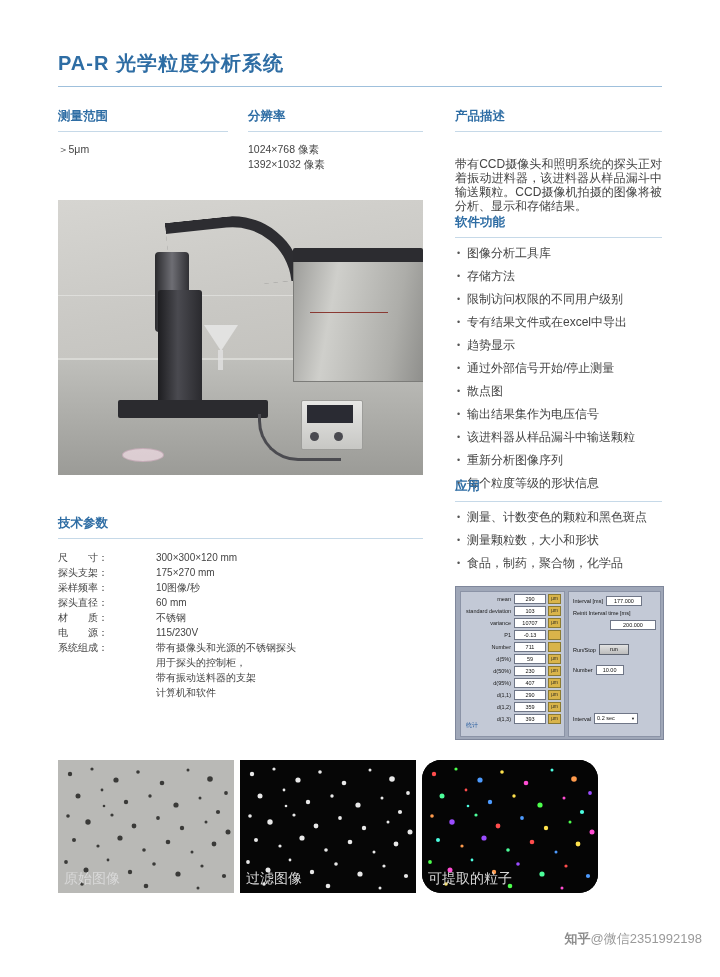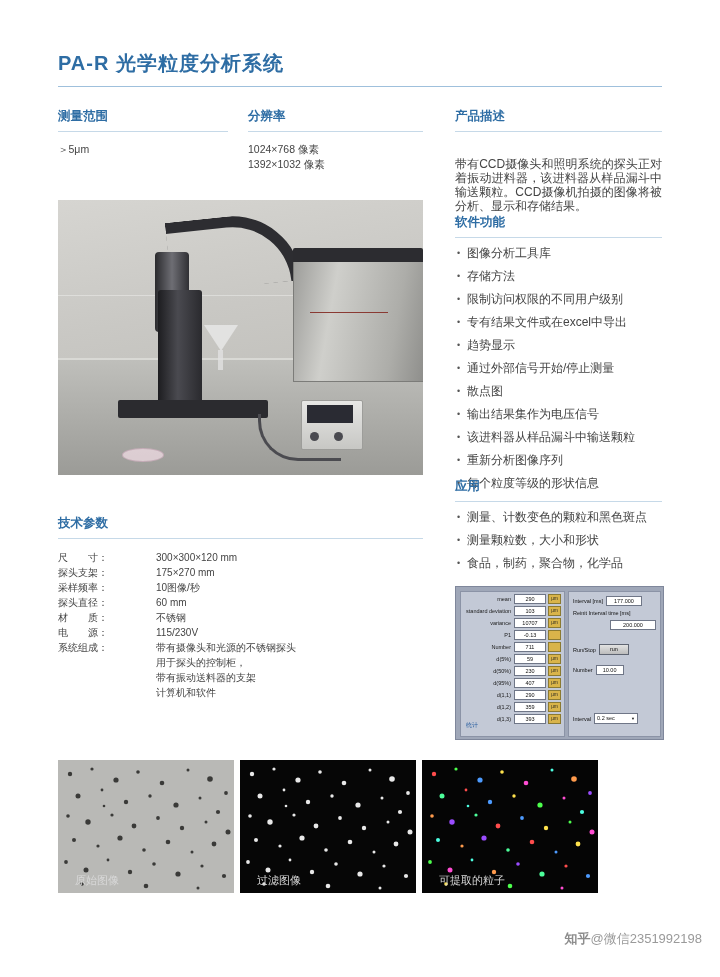--- a/index.html
+++ b/index.html
@@ -375,27 +375,26 @@
     position: absolute;
     top: 760px;
     width: 176px;
     height: 133px;
     overflow: hidden;
   }
   .micro .cap {
     position: absolute;
     left: 6px;
     bottom: 5px;
-    font-size: 11px;
+    font-size: 14px;
     color: #d8d8d8;
-    margin-left: 11px;
   }
   .m1 { left: 58px; background:#b4b4b2; }
   .m2 { left: 240px; background:#060606; }
-  .m3 { left: 422px; background:#000000; }
+  .m3 { left: 422px; background:#000000;border-radius:19px; }
 
   
   .footer {
     position: absolute;
     left: 0; top: 938px; width: 720px;
     text-align: center;
     font-size: 9px;
     color: #444;
   }
   .watermark {

